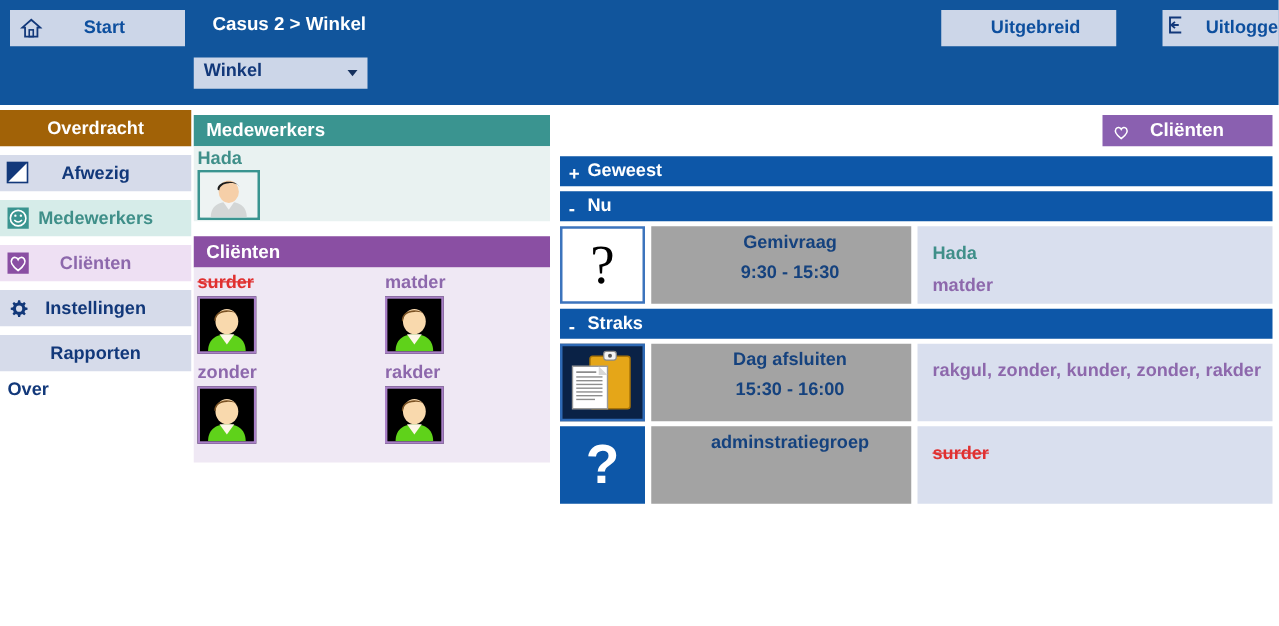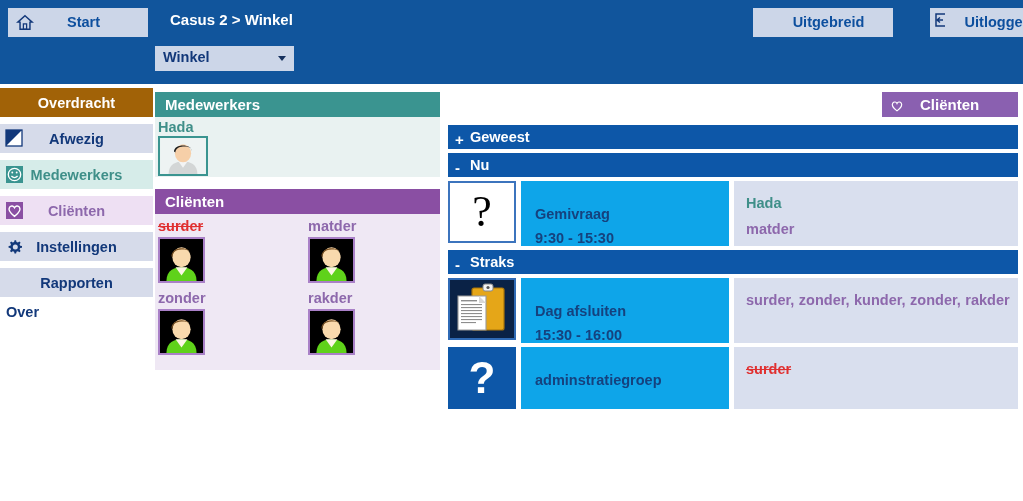--- a/index.html
+++ b/index.html
@@ -153,22 +153,23 @@
   }
 
   .ev-row { display:flex; margin-bottom:4px; }
   .ev-ico {
     width:68px; height:62px; flex:0 0 68px;
     margin-right:5px;
     position:relative;
   }
   .ev-mid {
     width:208px; flex:0 0 208px;
-    background:#0ea5e9; margin-right:5px;
-    padding:25px 0 0 14px;
+    background:#a3a3a3; margin-right:5px;
+    padding:5px 0 0 14px;
+    text-align:center;
   }
   .ev-title { color:#15427e; font-weight:bold; font-size:14.5px; margin-bottom:8px; }
   .ev-time { color:#15427e; font-weight:bold; font-size:14.5px; }
   .ev-people {
     flex:1 1 auto; background:#d9dfee;
     padding:9px 0 0 12px;
     line-height:26px;
   }
   .p-teal { color:#3f8f89; font-weight:bold; font-size:14.5px; }
   .p-purple { color:#8d68ac; font-weight:bold; font-size:14.5px; }
@@ -394,21 +395,21 @@
                 <rect x="11" y="42" width="15" height="1.1"></rect>
             </g>
           </svg>
         </div>
       </div>
       <div class="ev-mid">
         <div class="ev-title">Dag afsluiten</div>
         <div class="ev-time">15:30 - 16:00</div>
       </div>
       <div class="ev-people">
-        <span class="p-purple">surder,</span>
+        <span class="p-purple">rakgul,</span>
         <span class="p-purple">zonder,</span>
         <span class="p-purple">kunder,</span>
         <span class="p-purple">zonder,</span>
         <span class="p-purple">rakder</span>
       </div>
     </div>
 
     <div class="ev-row">
       <div class="ev-ico">
         <div class="icon-q-blue">

